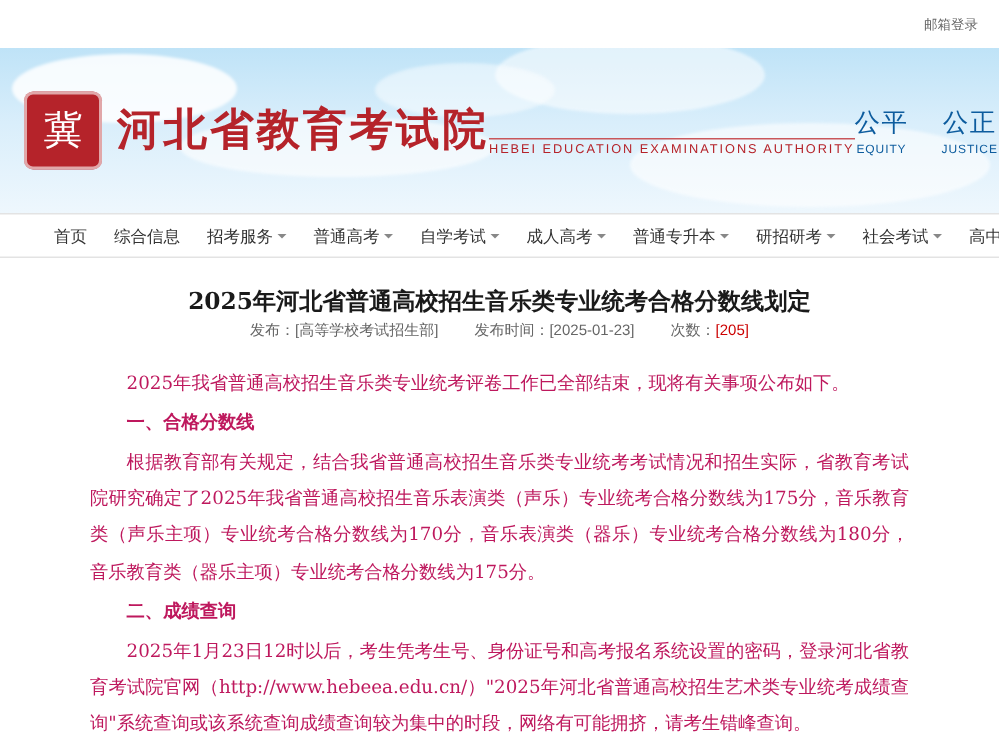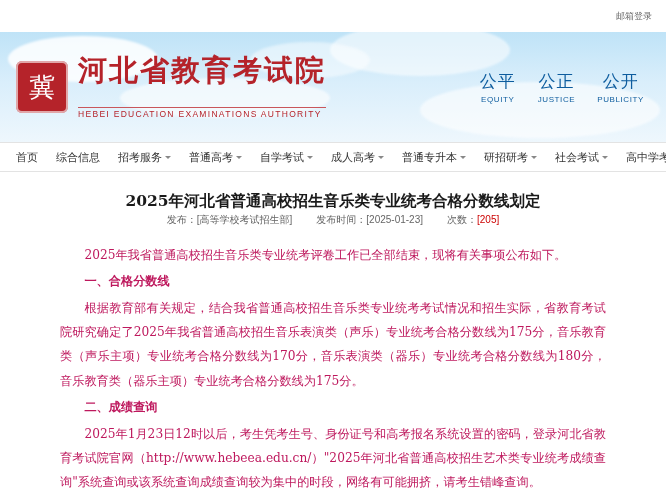--- a/index.html
+++ b/index.html
@@ -79,21 +79,21 @@
     box-shadow: 0 0 0 2px rgba(255,255,255,.6) inset;
   }
   .logo-emblem .glyph {
     color: #fff;
     font-size: 26px;
     font-family: "DejaVu Serif", serif;
     line-height: 1;
   }
   .title-block {
     display: flex;
-    flex-direction: column;
+    flex-direction: row;
     justify-content: center;
   }
   .title-cn {
     font-size: 29px;
     font-weight: bold;
     color: #b5232a;
     letter-spacing: 2px;
     font-family: "DejaVu Serif", serif;
     line-height: 1.1;
     white-space: nowrap;
@@ -147,21 +147,21 @@
     gap: 0;
   }
   .nav-item {
     display: flex;
     align-items: center;
     gap: 3px;
     padding: 0 9px;
     white-space: nowrap;
     cursor: pointer;
   }
-  .nav-item:first-child { padding-left: 0; }
+  .nav-item:first-child { padding-left: 0; margin-left: 20px; }
   .caret {
     width: 0; height: 0;
     border-left: 3px solid transparent;
     border-right: 3px solid transparent;
     border-top: 3.5px solid #888;
     display: inline-block;
   }
 
   
   .article {

